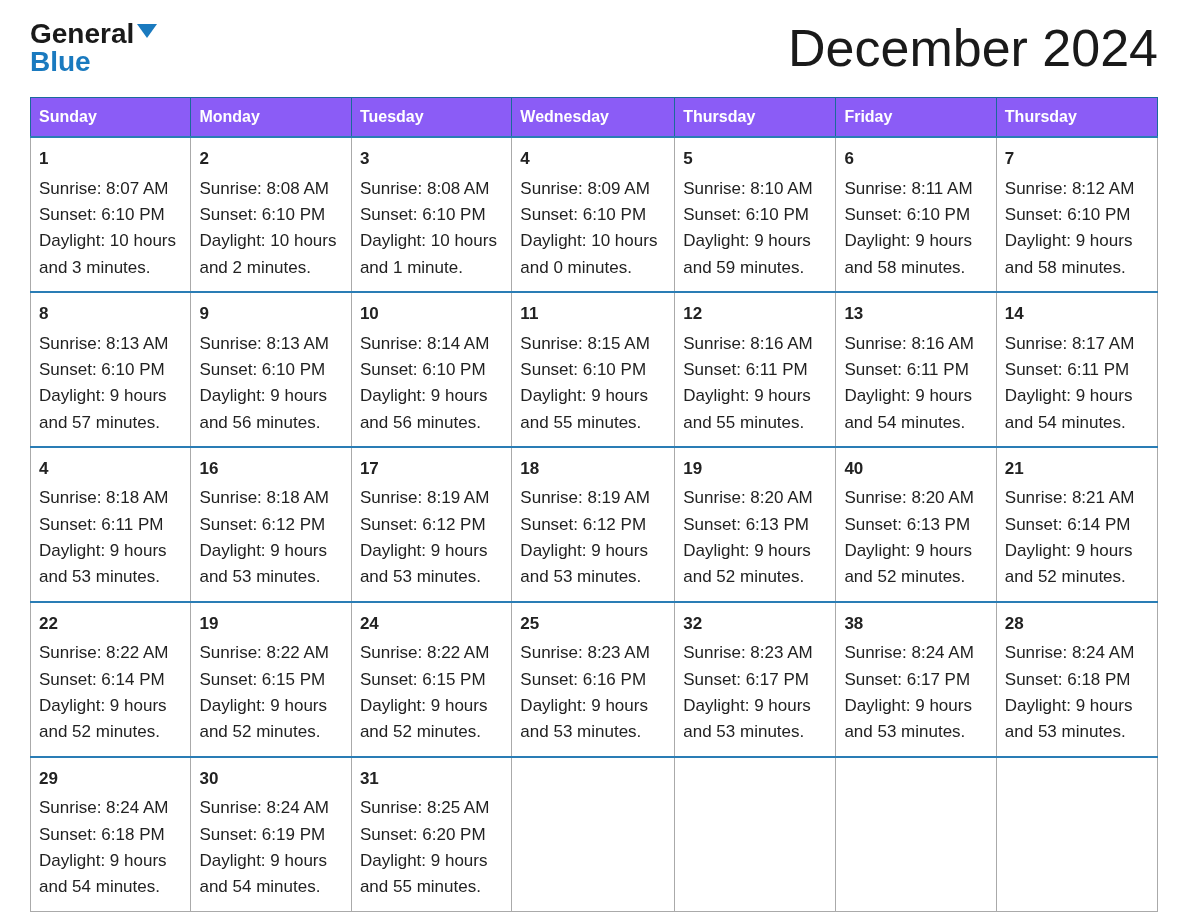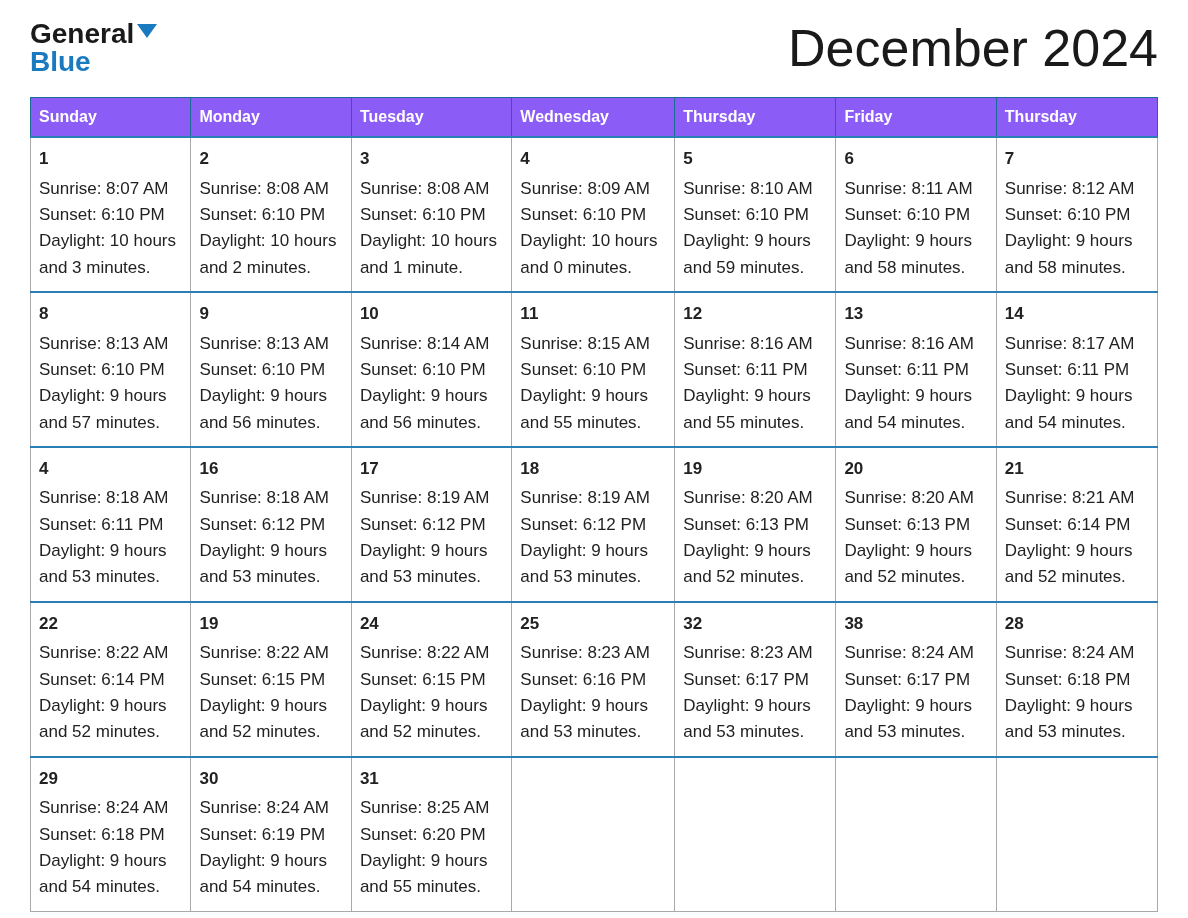--- a/index.html
+++ b/index.html
@@ -208,21 +208,21 @@
         </td>
         <td>
           <span class="day-num">18</span>
           <div class="day-info">Sunrise: 8:19 AM<br>Sunset: 6:12 PM<br>Daylight: 9 hours and 53 minutes.</div>
         </td>
         <td>
           <span class="day-num">19</span>
           <div class="day-info">Sunrise: 8:20 AM<br>Sunset: 6:13 PM<br>Daylight: 9 hours and 52 minutes.</div>
         </td>
         <td>
-          <span class="day-num">20</span>
+          <span class="day-num">40</span>
           <div class="day-info">Sunrise: 8:20 AM<br>Sunset: 6:13 PM<br>Daylight: 9 hours and 52 minutes.</div>
         </td>
         <td>
           <span class="day-num">21</span>
           <div class="day-info">Sunrise: 8:21 AM<br>Sunset: 6:14 PM<br>Daylight: 9 hours and 52 minutes.</div>
         </td>
       </tr>
       <tr>
         <td>
           <span class="day-num">22</span>

